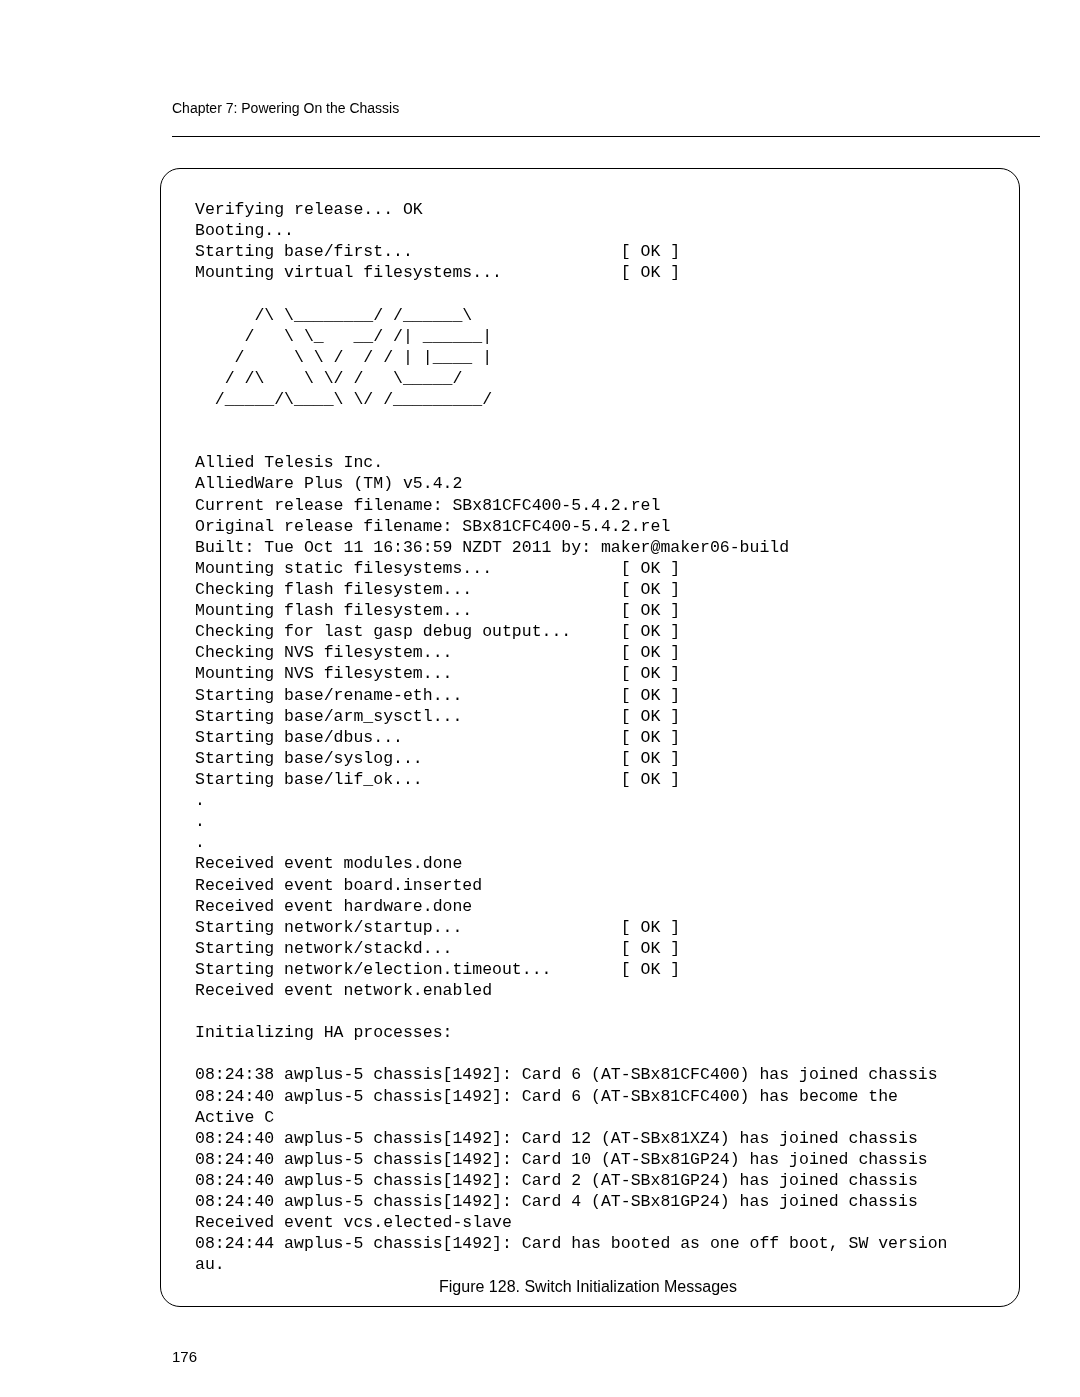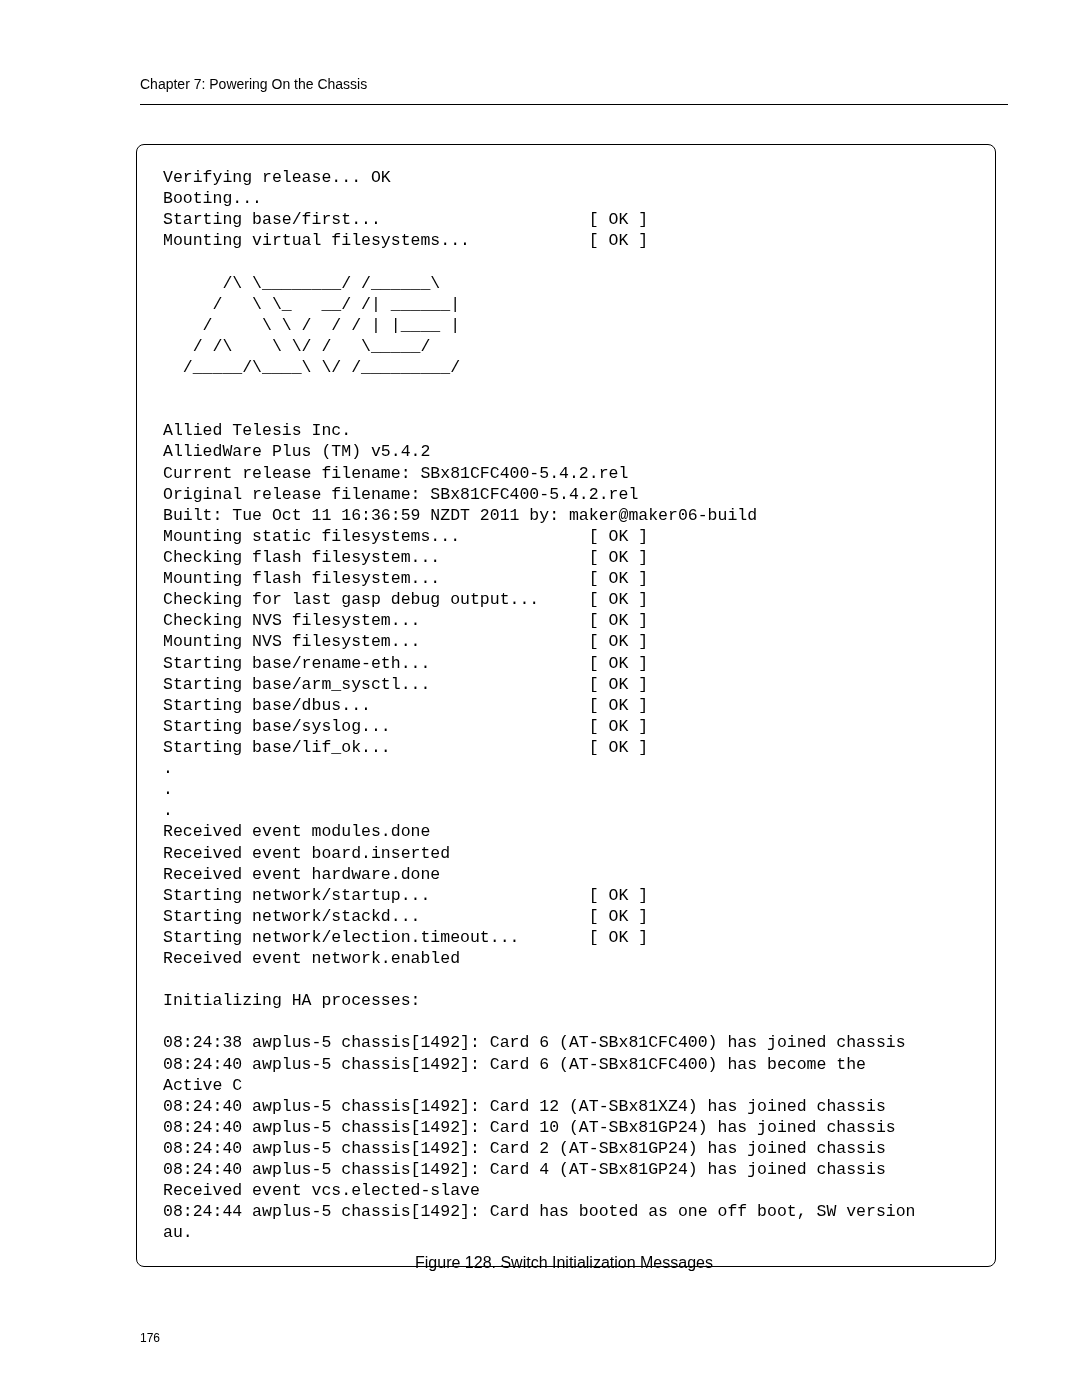--- a/index.html
+++ b/index.html
@@ -1,16 +1,16 @@
 <!DOCTYPE html>
 <html><head>
   <meta charset="utf-8">
   <style>
     * {
-      margin: 8px;
+      margin: 16px;
       padding: 0;
       box-sizing: border-box;
     }
     body {
       width: 1080px;
       height: 1397px;
       background: #ffffff;
       font-family: Arial, Helvetica, sans-serif;
       position: relative;
     }
@@ -29,44 +29,44 @@
       position: absolute;
       top: 20px;
       left: 0;
     }
     .terminal-box {
       position: absolute;
       top: 120px;
       left: 112px;
       width: 860px;
       border: 1.5px solid #000;
-      border-radius: 8px;
+      border-radius: 20px;
       padding: 14px 18px 14px 18px;
     }
     .terminal-content {
       font-family: "Courier New", Courier, monospace;
       font-size: 16.5px;
       line-height: 1.28;
       white-space: pre;
       color: #000;
     }
     .figure-caption {
       position: absolute;
       top: 1230px;
       left: 0;
       width: 1080px;
       text-align: center;
       font-size: 16px;
       color: #000;
     }
     .page-number {
       position: absolute;
-      bottom: 60px;
+      bottom: 48px;
       left: 108px;
-      font-size: 12px;
+      font-size: 15px;
       color: #000;
     }
   </style>
 </head>
 <body>
 
 <div class="page-header">
   <span>Chapter 7: Powering On the Chassis</span>
   <span class="underline"></span>
 </div>

